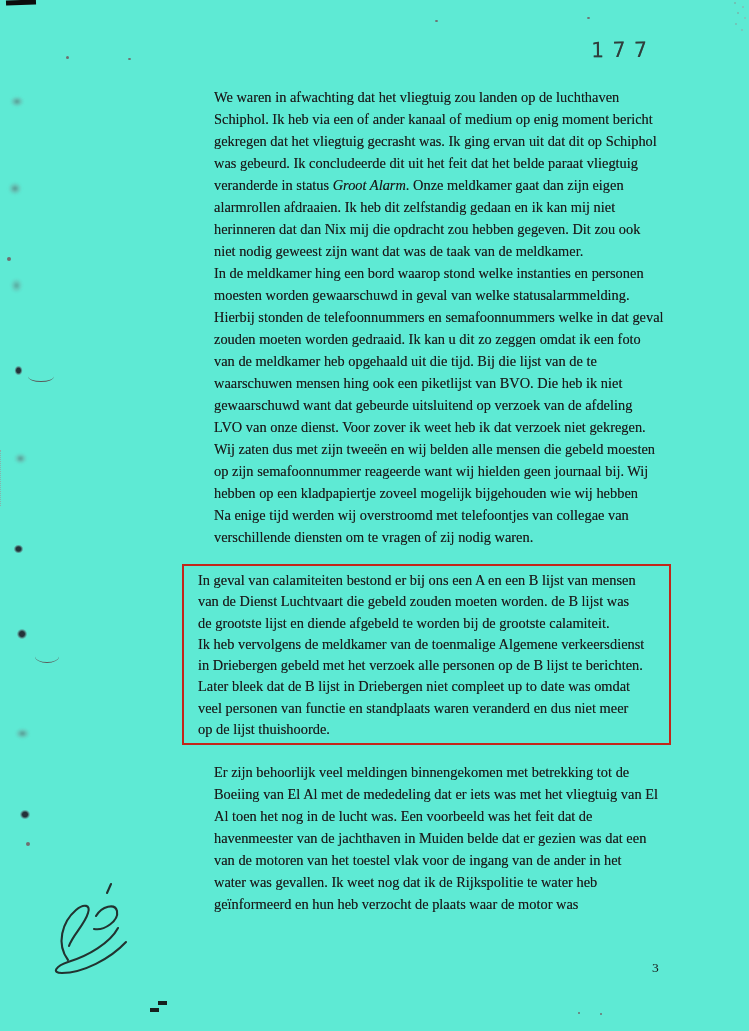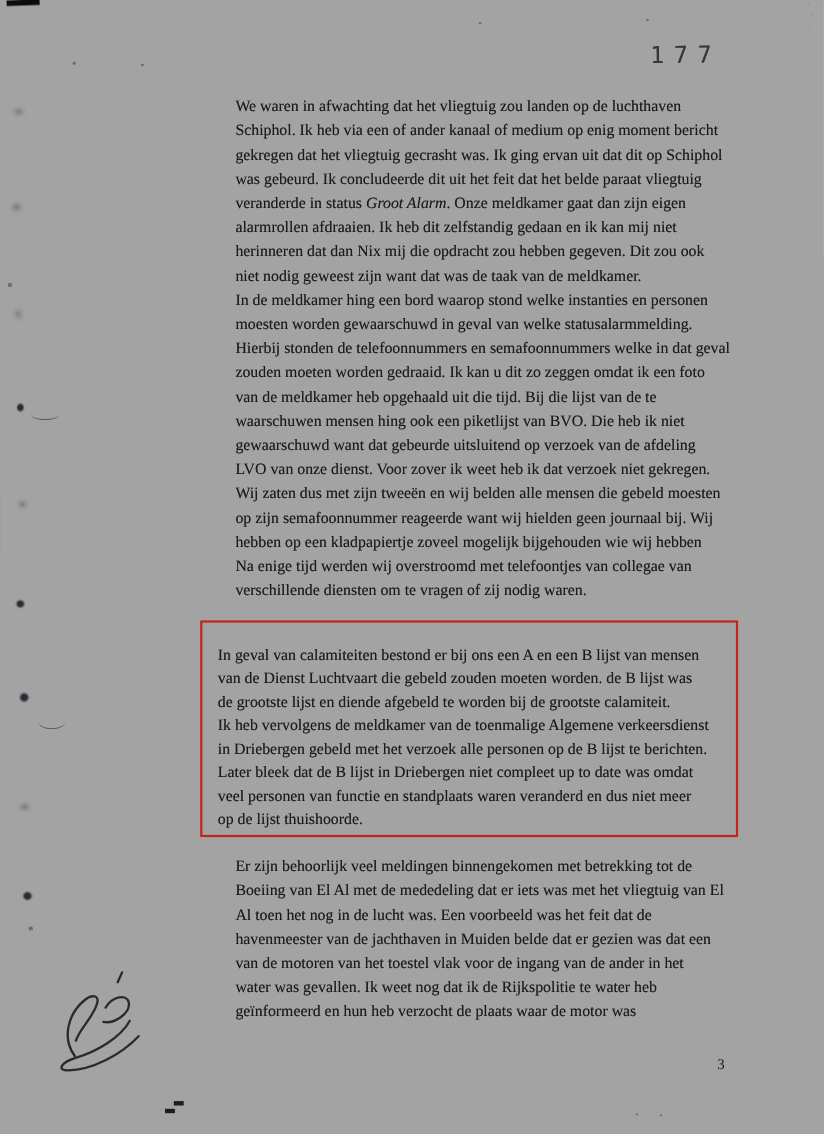--- a/index.html
+++ b/index.html
@@ -1,35 +1,35 @@
 <!DOCTYPE html>
 <html><head>
 <meta charset="utf-8">
 <style>
   html,body{margin:0;padding:0;}
   .page{
     position:relative;
     width:749px;height:1031px;
-    background:#a3a3a3;
+    background:#5eead4;
     overflow:hidden;
     font-family:"Liberation Serif","DejaVu Serif",serif;
   }
   
   .text-block{
     position:absolute;left:198px;top:70px;width:474px;
     font-size:14.4px;line-height:22px;color:#1b1b1b;
     text-shadow:0 0 .6px rgba(25,25,25,.55);
   }
   .line{white-space:nowrap;}
   .para{margin:16px;}
   .para.boxed{
     box-sizing:border-box;
     width:489px;
     margin:3px 0 6px -16px;
-    padding:20px 0 3px 14px;
+    padding:4px 0 3px 14px;
     border:2px solid #c2261a;
     line-height:21.3px;
   }
   em{}
 
   
   .stamp{
     position:absolute;left:591px;top:38px;
     font-family:"DejaVu Sans Mono","Liberation Mono",monospace;
     font-size:21px;letter-spacing:9px;color:#2c2c2c;opacity:.9;

